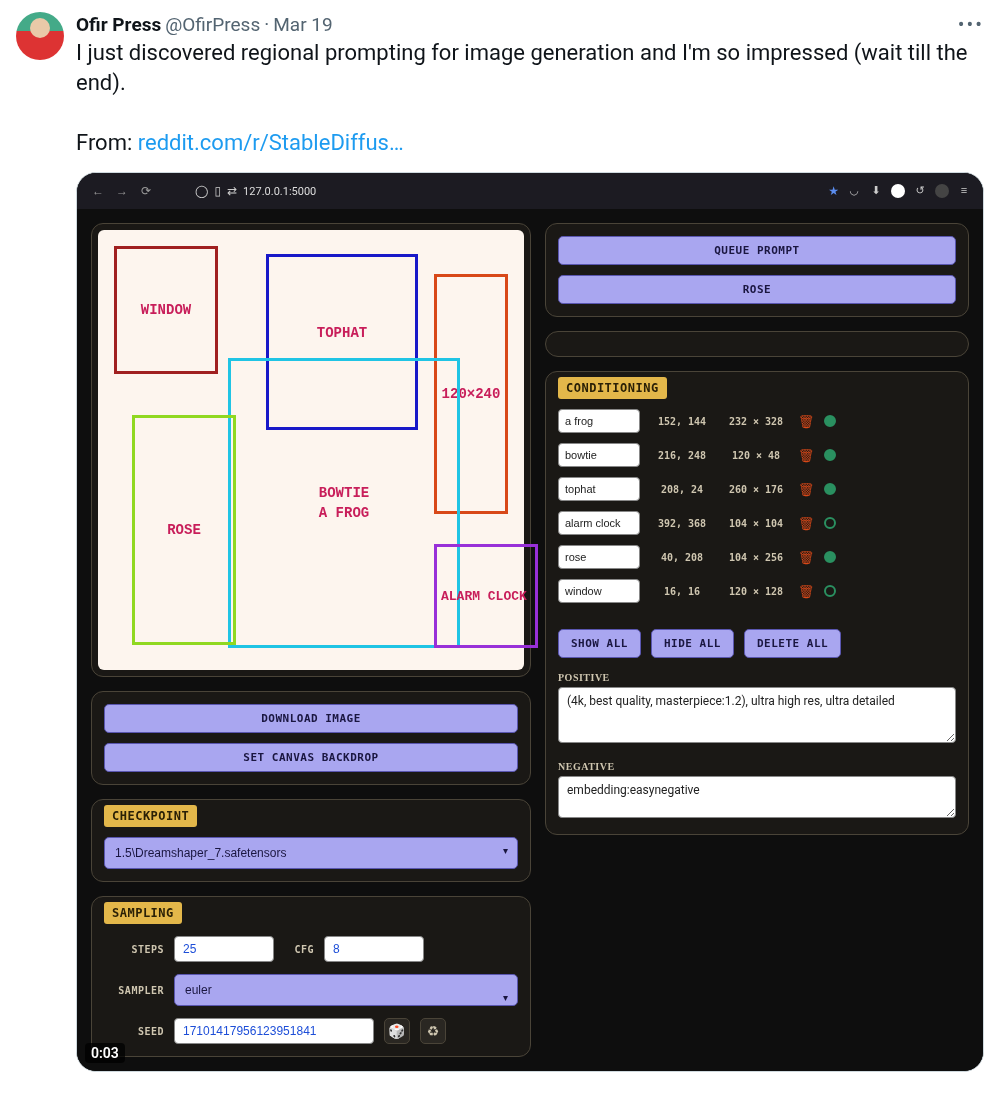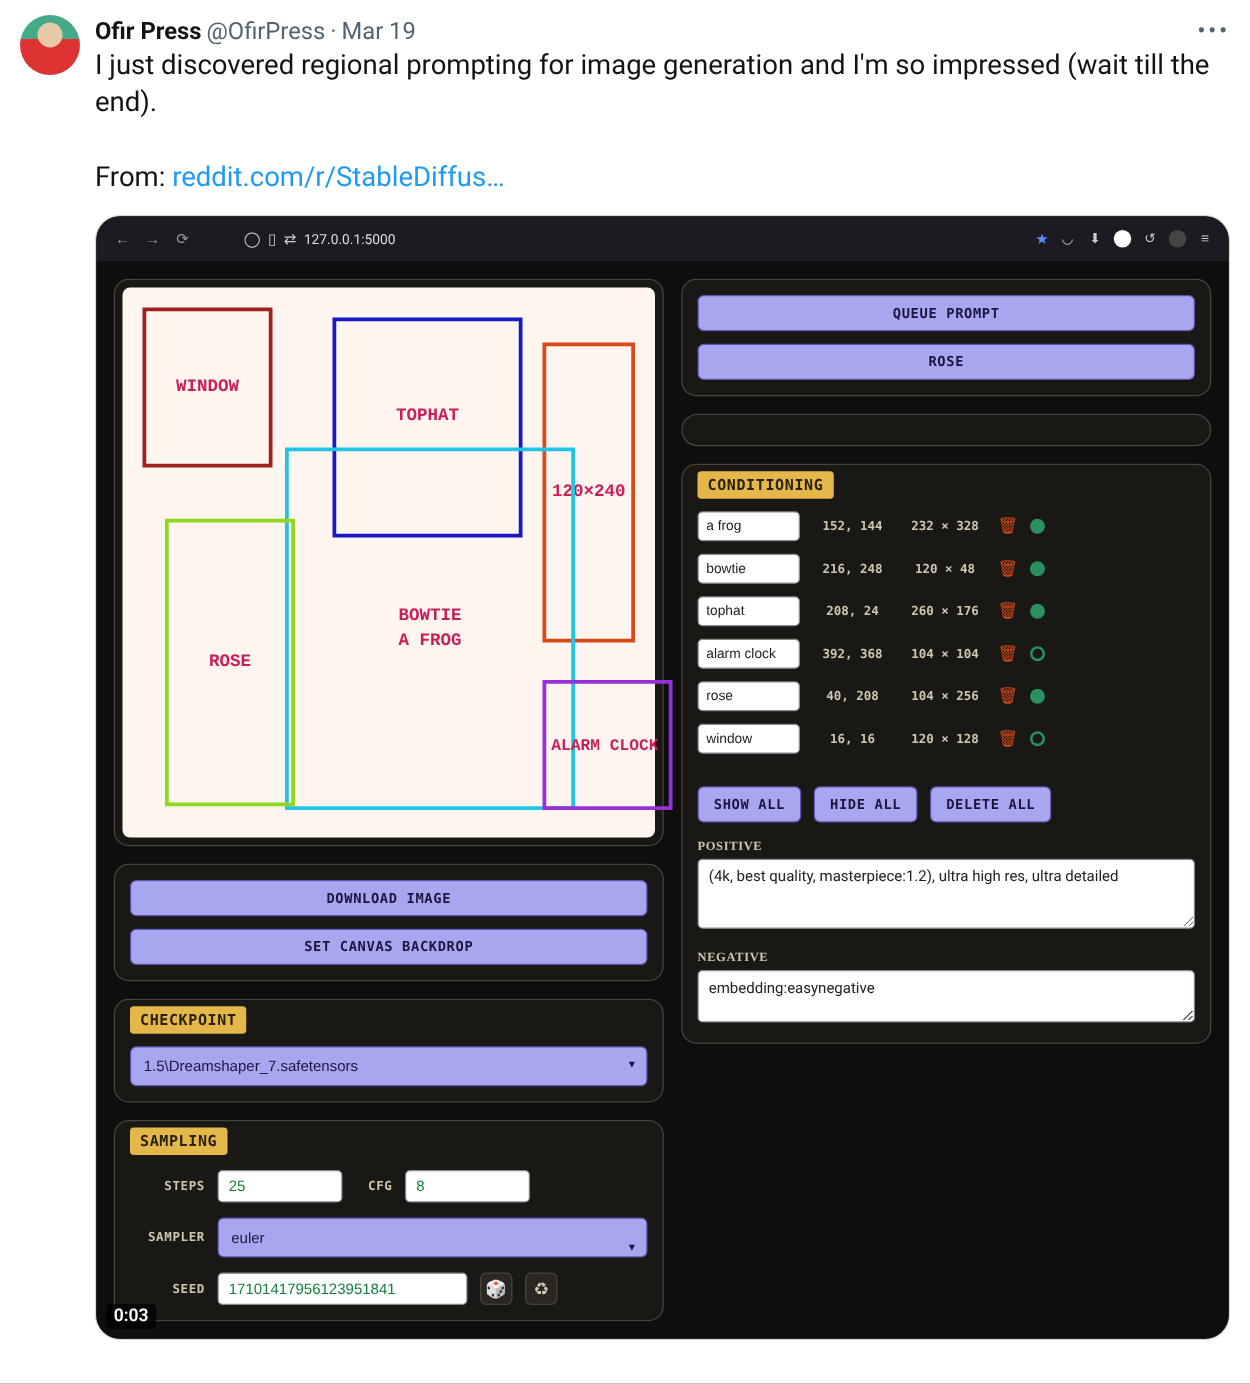--- a/index.html
+++ b/index.html
@@ -41,21 +41,21 @@
   .r-alarm{left:336px;top:314px;width:104px;height:104px;border:3px solid #9830d8;color:#c81e5a;justify-content:flex-start;padding-left:4px;font-size:13px;white-space:nowrap;}
   .btn-row{display:flex;gap:10px;flex-direction:column;}
   .lbtn{background:#a9a6f0;border:1px solid #5a56b0;color:#1a1640;font-size:11px;font-weight:700;letter-spacing:0.5px;padding:7px 12px;border-radius:5px;cursor:pointer;font-family:monospace;}
   .section-label{background:#e3b74a;color:#2a2006;font-size:12px;font-weight:700;letter-spacing:0.5px;padding:4px 8px;border-radius:3px;display:inline-block;font-family:monospace;}
   .panel-titled{padding:5px 12px 12px 12px;}
   .select{width:100%;background:#a9a6f0;border:1px solid #5a56b0;color:#1a1640;font-size:12px;padding:8px 10px;border-radius:5px;margin-top:10px;appearance:none;-webkit-appearance:none;position:relative;}
   .select-wrap{position:relative;}
   .select-wrap::after{content:"▾";position:absolute;right:10px;top:18px;color:#1a1640;font-size:10px;pointer-events:none;}
   .form-row{display:flex;align-items:center;gap:10px;margin-top:12px;}
   .form-label{color:#cfc6b0;font-size:10px;font-weight:700;letter-spacing:0.5px;width:60px;text-align:right;font-family:monospace;}
-  .num-input,.text-input{background:#fff;border:1px solid #888;border-radius:4px;padding:5px 8px;font-size:12px;color:#15803d;}
+  .num-input,.text-input{background:#fff;border:1px solid #888;border-radius:4px;padding:5px 8px;font-size:12px;color:#1d4ed8;}
   .num-input{width:100px;}
   .seed-input{width:200px;}
   .icon-btn{width:26px;height:26px;background:#2a2722;border:1px solid #4a4438;border-radius:5px;display:flex;align-items:center;justify-content:center;color:#cfc6b0;font-size:14px;cursor:pointer;}
   .dark-bar{background:#1a1815;border:1px solid #4a4438;border-radius:20px;height:26px;}
   .cond-row{display:flex;align-items:center;gap:10px;margin-top:10px;}
   .cond-input{background:#fff;border:1px solid #888;border-radius:4px;padding:5px 6px;font-size:11px;width:82px;color:#222;}
   .cond-val{color:#cfc6b0;font-size:10px;font-weight:700;font-family:monospace;width:64px;text-align:center;}
   .trash{color:#d84818;font-size:13px;cursor:pointer;width:16px;text-align:center;}
   .eye{width:12px;height:12px;border:2px solid #2a9060;border-radius:50%;cursor:pointer;}
   .eye.on{background:#2a9060;}

